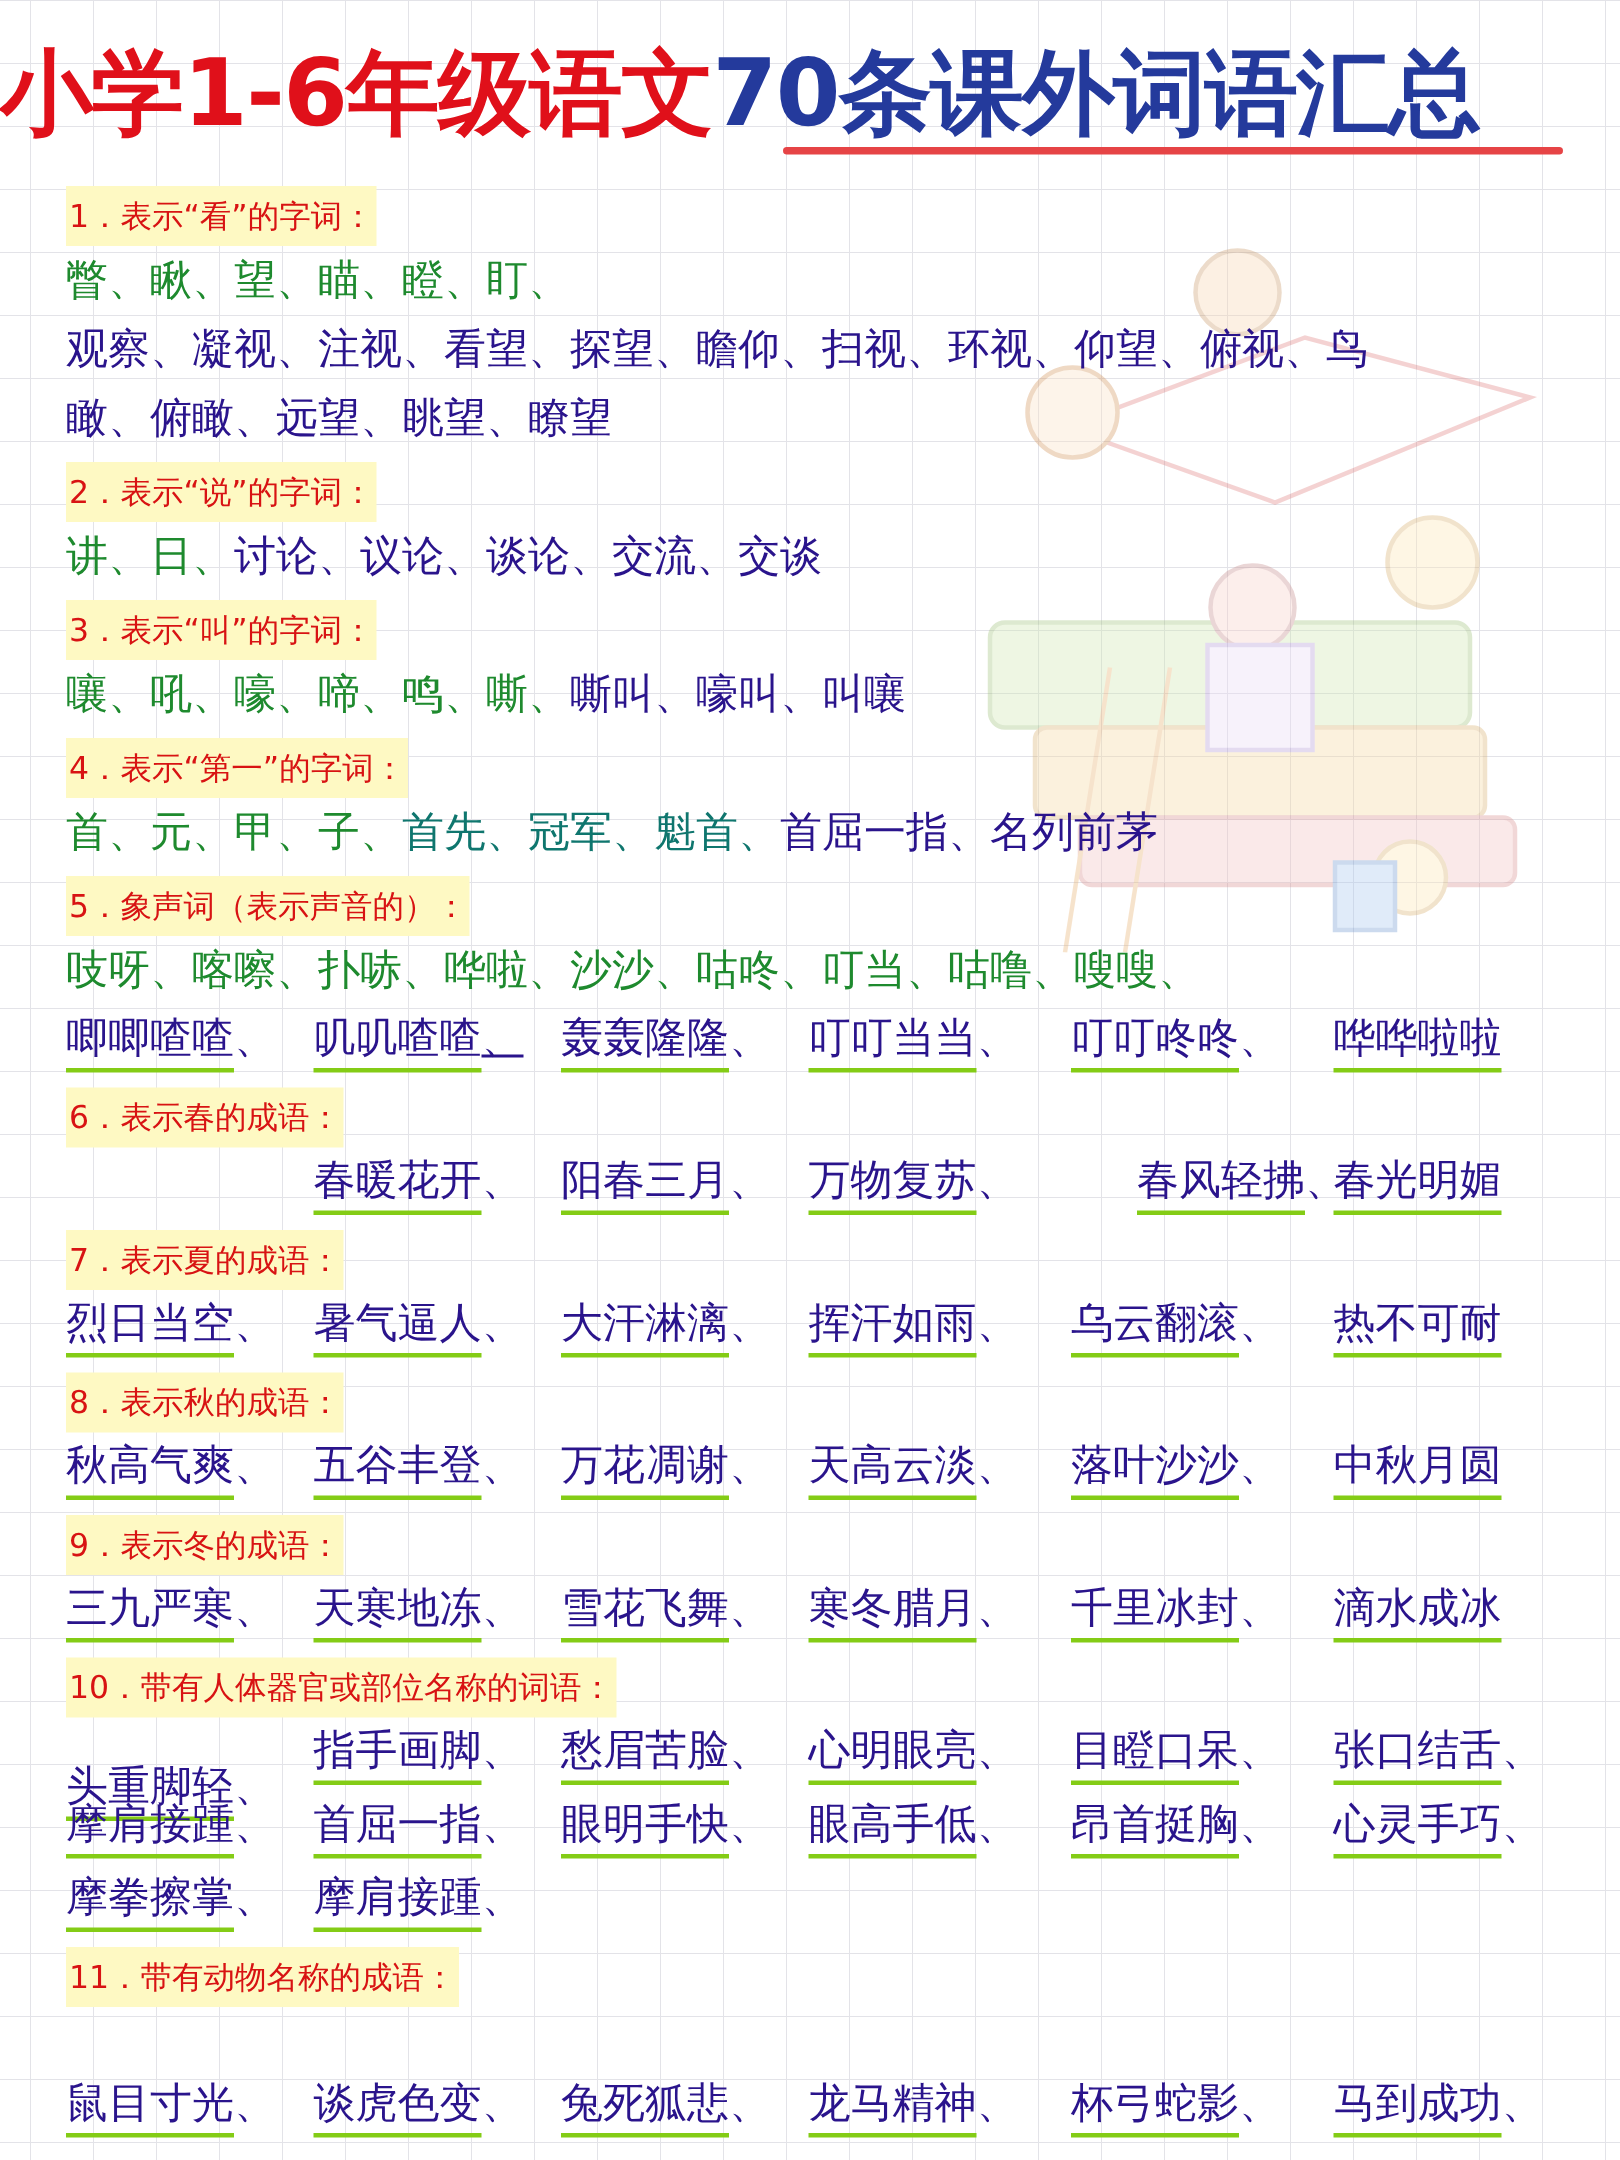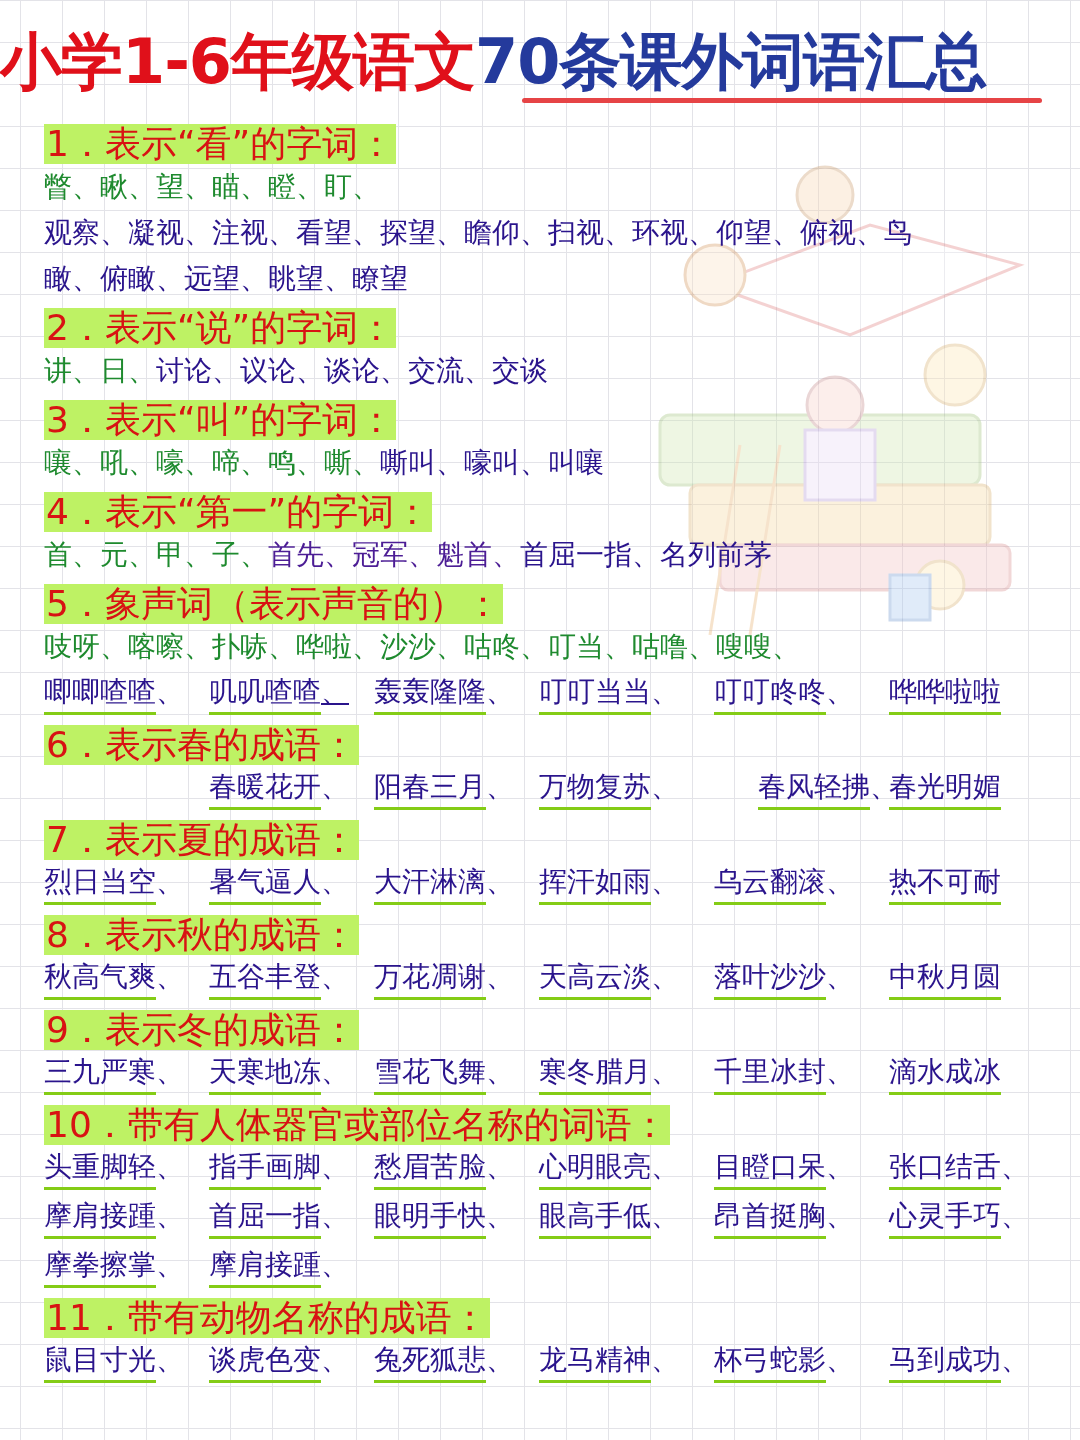--- a/index.html
+++ b/index.html
@@ -22,30 +22,30 @@
   .title .blue { color:#243a9c; }
   .title-underline {
     position:absolute; left:522px; top:98px; width:520px; height:5px;
     background:#e64446; border-radius:3px;
   }
   .illus {
     position:absolute; left:620px; top:165px; width:440px; height:470px; opacity:0.35;
   }
   .content { position:absolute; left:44px; top:118px; width:1010px; }
   .heading {
-    display:inline-block; background:#bef264; color:#d81313;
-    font-size:36px; line-height:40px; padding:0 2px; margin-top:6px;
+    display:inline-block; background:#fef9c3; color:#d81313;
+    font-size:21px; line-height:40px; padding:0 2px; margin-top:6px;
     white-space:nowrap;
   }
   .line {
     font-size:28px; line-height:46px; white-space:nowrap; color:#2a148c;
   }
   .g { color:#1e8a2e; }
   .b { color:#2a148c; }
-  .p { color:#4c1d95;text-align:right; }
+  .p { color:#0f766e;text-align:right; }
   .row { display:flex; height:49px; align-items:flex-start; }
   .cell {
     font-size:28px; line-height:44px; color:#2a148c; white-space:nowrap;
     position:relative;
   }
   .cell .w { display:inline-block; border-bottom:3px solid #84cc16; line-height:40px; }
 </style>
 </head>
 <body>
 
@@ -110,38 +110,38 @@
       </div></div>
     <div><div class="heading">9．表示冬的成语：</div><div class="row" style="position: relative;">
         <div class="cell" style="position: absolute; left: 0px;"><span class="w">三九严寒</span><span>、</span></div>
         <div class="cell" style="position: absolute; left: 165px;"><span class="w">天寒地冻</span><span>、</span></div>
         <div class="cell" style="position: absolute; left: 330px;"><span class="w">雪花飞舞</span><span>、</span></div>
         <div class="cell" style="position: absolute; left: 495px;"><span class="w">寒冬腊月</span><span>、</span></div>
         <div class="cell" style="position: absolute; left: 670px;"><span class="w">千里冰封</span><span>、</span></div>
         <div class="cell" style="position: absolute; left: 845px;"><span class="w">滴水成冰</span></div>
       </div></div>
     <div><div class="heading">10．带有人体器官或部位名称的词语：</div><div class="row" style="position: relative;">
-        <div class="cell" style="position: absolute; left: 0px;"><span class="w">头重脚轻</span><span>、</span></div>
+        <div class="cell" style="position: absolute; left: 0px; margin-top: 24px;"><span class="w">头重脚轻</span><span>、</span></div>
         <div class="cell" style="position: absolute; left: 165px;"><span class="w">指手画脚</span><span>、</span></div>
         <div class="cell" style="position: absolute; left: 330px;"><span class="w">愁眉苦脸</span><span>、</span></div>
         <div class="cell" style="position: absolute; left: 495px;"><span class="w">心明眼亮</span><span>、</span></div>
         <div class="cell" style="position: absolute; left: 670px;"><span class="w">目瞪口呆</span><span>、</span></div>
         <div class="cell" style="position: absolute; left: 845px;"><span class="w">张口结舌</span><span>、</span></div>
       </div><div class="row" style="position: relative;">
         <div class="cell" style="position: absolute; left: 0px;"><span class="w">摩肩接踵</span><span>、</span></div>
         <div class="cell" style="position: absolute; left: 165px;"><span class="w">首屈一指</span><span>、</span></div>
         <div class="cell" style="position: absolute; left: 330px;"><span class="w">眼明手快</span><span>、</span></div>
         <div class="cell" style="position: absolute; left: 495px;"><span class="w">眼高手低</span><span>、</span></div>
         <div class="cell" style="position: absolute; left: 670px;"><span class="w">昂首挺胸</span><span>、</span></div>
         <div class="cell" style="position: absolute; left: 845px;"><span class="w">心灵手巧</span><span>、</span></div>
       </div><div class="row" style="position: relative;">
         <div class="cell" style="position: absolute; left: 0px;"><span class="w">摩拳擦掌</span><span>、</span></div>
         <div class="cell" style="position: absolute; left: 165px;"><span class="w">摩肩接踵</span><span>、</span></div>
       </div></div>
-    <div><div class="heading">11．带有动物名称的成语：</div><div class="row" style="position: relative;">
+    <div><div class="heading">11．带有动物名称的成语：</div><div class="row" style="position: relative; margin-top: 42px;">
         <div class="cell" style="position: absolute; left: 0px;"><span class="w">鼠目寸光</span><span>、</span></div>
         <div class="cell" style="position: absolute; left: 165px;"><span class="w">谈虎色变</span><span>、</span></div>
         <div class="cell" style="position: absolute; left: 330px;"><span class="w">兔死狐悲</span><span>、</span></div>
         <div class="cell" style="position: absolute; left: 495px;"><span class="w">龙马精神</span><span>、</span></div>
         <div class="cell" style="position: absolute; left: 670px;"><span class="w">杯弓蛇影</span><span>、</span></div>
         <div class="cell" style="position: absolute; left: 845px;"><span class="w">马到成功</span><span>、</span></div>
       </div></div>
   </div>
 
 </body></html>

